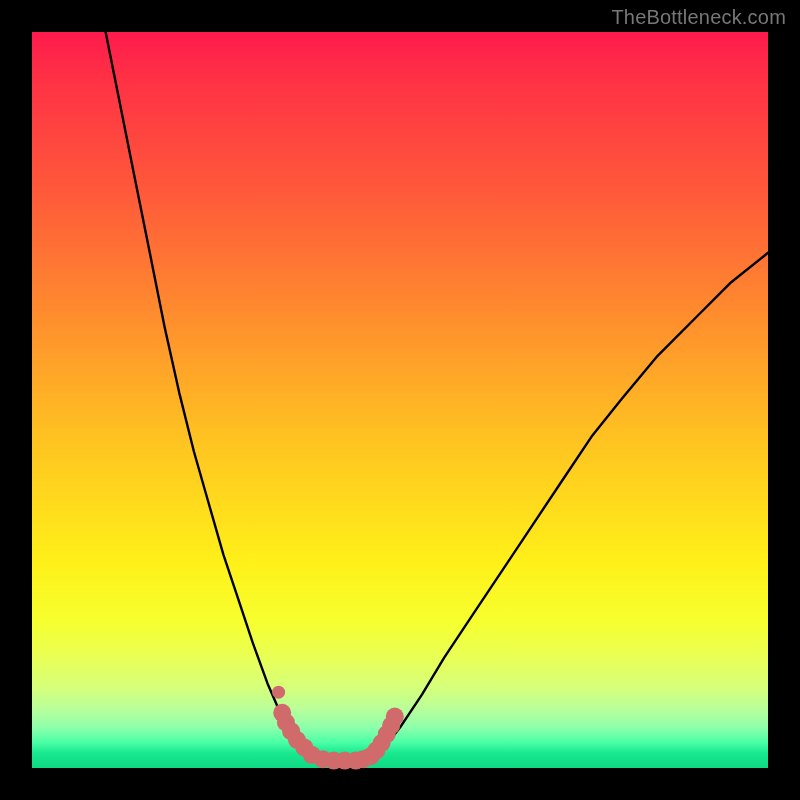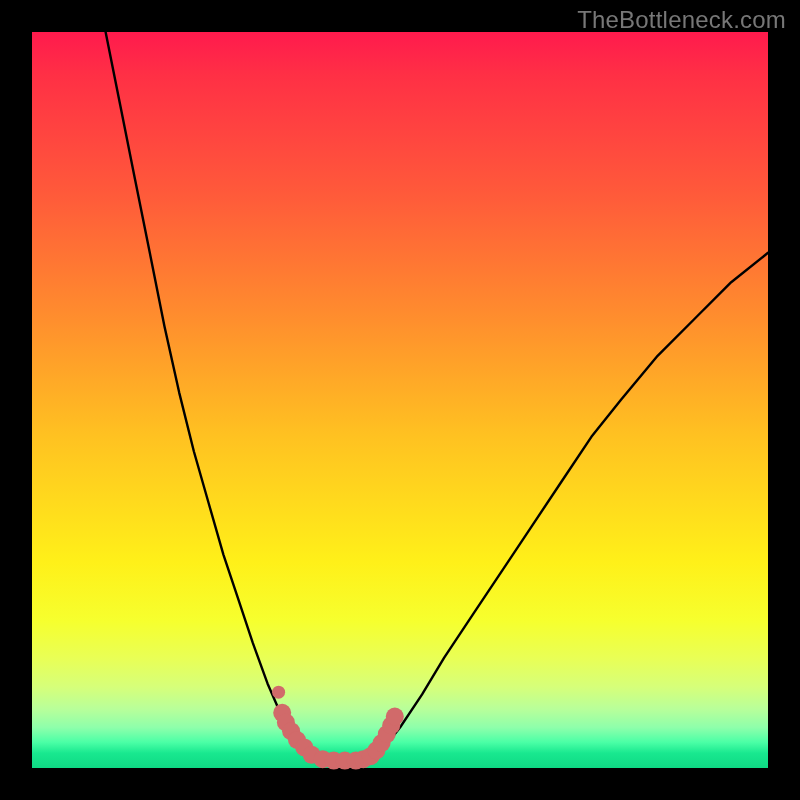--- a/index.html
+++ b/index.html
@@ -41,21 +41,21 @@
       #4bffa6 96.5%,
       #18e88f 98%,
       #0fd984 100%
     );
   }
   .watermark {
     position: absolute;
     top: 6px;
     right: 14px;
     color: #777;
-    font-size: 24px;
+    font-size: 20px;
     letter-spacing: 0.2px;
     font-weight: 500;
     user-select: none;
   }
   svg.curves {
     position: absolute;
     left: 0;
     top: 0;
     width: 736px;
     height: 736px;

